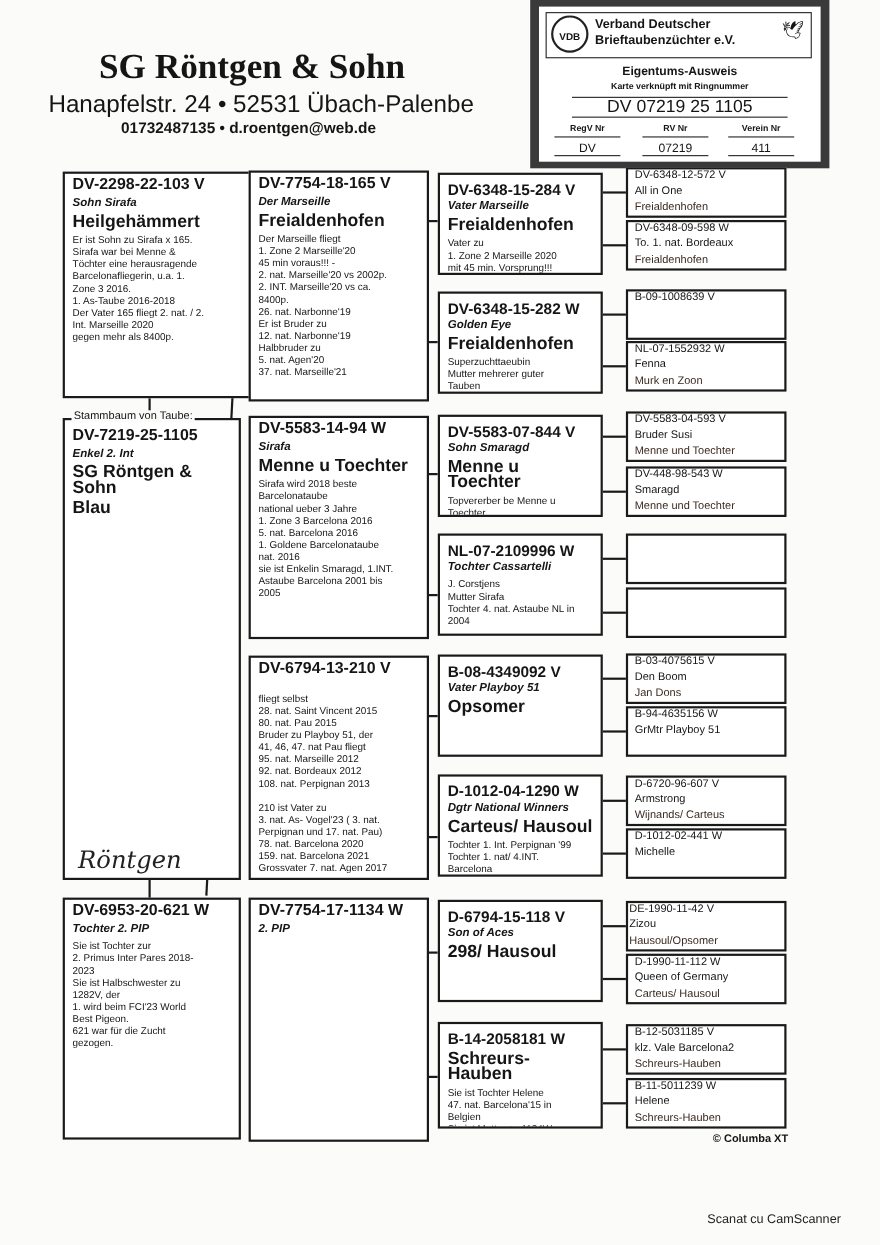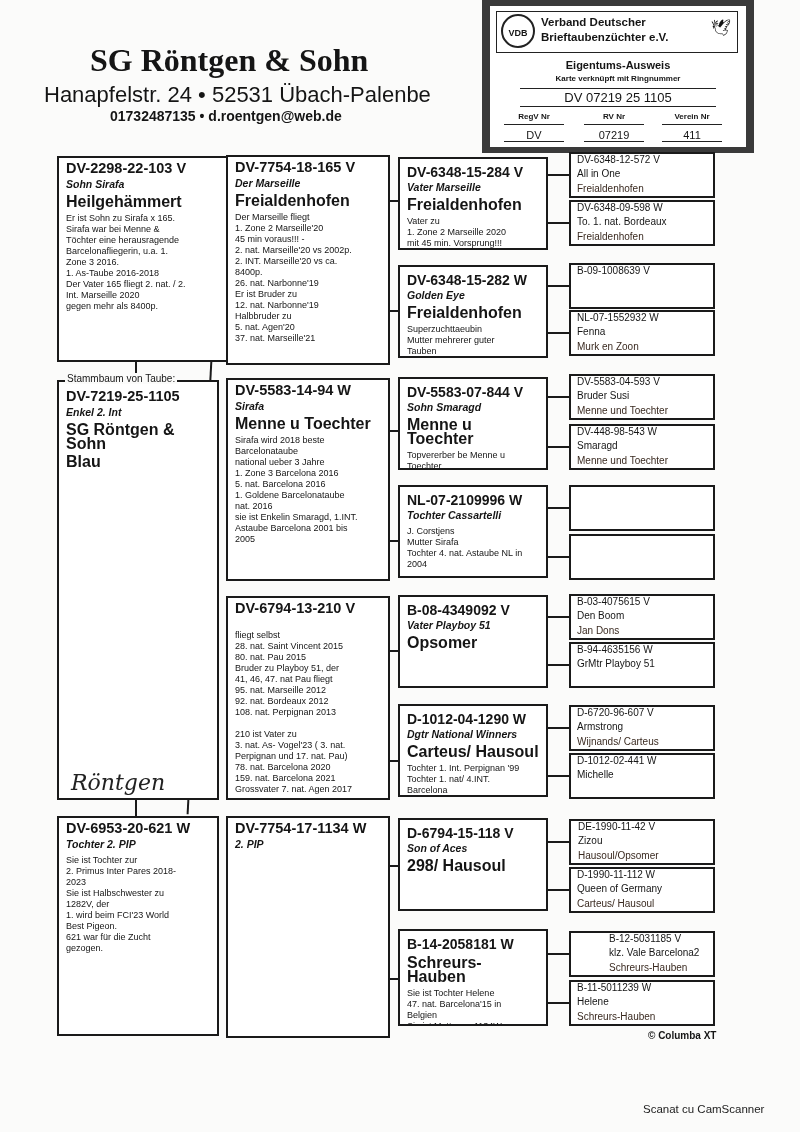--- a/index.html
+++ b/index.html
@@ -11,21 +11,21 @@
   .contact { font-weight:bold; font-size:14px; left:110px; top:108px; }
   
   .card { left:482px; top:0; width:272px; height:153px; background:#3a3a3a; padding:6px 8px; box-sizing:border-box; }
   .card-inner { background:#fff; width:100%; height:100%; position:relative; }
   .card-head { position:absolute; left:6px; top:5px; right:8px; height:40px; border:1.5px solid #222; }
   .card-logo { position:absolute; left:4px; top:2px; width:34px; height:34px; border:2px solid #222; border-radius:50%; font-size:9px; font-weight:bold; text-align:center; line-height:34px; box-sizing:border-box; }
   .card-org { position:absolute; left:44px; top:3px; font-weight:bold; font-size:11.5px; line-height:15px; }
   .card-bird { position:absolute; right:6px; top:6px; font-size:16px; }
   .card-t1 { position:absolute; left:0; right:0; top:53px; text-align:center; font-weight:bold; font-size:11px; }
   .card-t2 { position:absolute; left:0; right:0; top:68px; text-align:center; font-weight:bold; font-size:8px; }
-  .card-ring { position:absolute; left:30px; right:30px; top:82px; border-top:1.5px solid #222; border-bottom:1.5px solid #222; text-align:center; font-size:13px; line-height:17px; }
+  .card-ring { position:absolute; left:30px; right:30px; top:82px; border-top:1.5px solid #222; border-bottom:1.5px solid #222; text-align:center; font-size:16px; line-height:17px; }
   .card-col { position:absolute; top:106px; width:60px; text-align:center; }
   .card-col .lbl { font-weight:bold; font-size:8px; border-bottom:1.5px solid #222; padding-bottom:3px; }
   .card-col .val { font-size:11px; border-bottom:1.5px solid #222; margin-top:4px; }
   
   .ring { font-weight:bold; font-size:14px; line-height:16px; }
   .ring-lg { font-weight:bold; font-size:14.5px; line-height:17px; }
   .nick { font-weight:bold; font-style:italic; font-size:10.5px; line-height:14px; }
   .breeder { font-weight:bold; font-size:16px; line-height:14px; margin-top:4px; }
   .notes { font-size:9px; line-height:11px; margin-top:4px; white-space:pre-line; }
   .small-box .ring { font-size:10px; font-weight:normal; line-height:12px; }
@@ -358,36 +358,36 @@
     <div class="line" style="left: 548px; top: 727px; width: 21px; height: 1.5px;"></div>
     <div class="box small-box" style="left: 569px; top: 753px; width: 146px; height: 46px;">
       <div class="inner" style="padding:0 6px">
         <div class="ring">D-1012-02-441 W</div>
         <div class="l2">Michelle</div>
         <div class="l3"></div>
       </div>
     </div>
     <div class="line" style="left: 548px; top: 775px; width: 21px; height: 1.5px;"></div>
     <div class="box small-box" style="left: 569px; top: 819px; width: 146px; height: 46px;">
-      <div class="inner" style="padding:0 7px">
+      <div class="inner" style="padding:0 1px">
         <div class="ring">DE-1990-11-42 V</div>
         <div class="l2">Zizou</div>
         <div class="l3">Hausoul/Opsomer</div>
       </div>
     </div>
     <div class="line" style="left: 548px; top: 841px; width: 21px; height: 1.5px;"></div>
     <div class="box small-box" style="left: 569px; top: 867px; width: 146px; height: 46px;">
       <div class="inner" style="padding:0 6px">
         <div class="ring">D-1990-11-112 W</div>
         <div class="l2">Queen of Germany</div>
         <div class="l3">Carteus/ Hausoul</div>
       </div>
     </div>
     <div class="line" style="left: 548px; top: 889px; width: 21px; height: 1.5px;"></div>
-    <div class="box small-box" style="left: 569px; top: 931px; width: 146px; height: 46px; padding-left: 32px;">
+    <div class="box small-box" style="left: 569px; top: 931px; width: 146px; height: 46px;">
       <div class="inner" style="padding:0 6px">
         <div class="ring">B-12-5031185 V</div>
         <div class="l2">klz. Vale Barcelona2</div>
         <div class="l3">Schreurs-Hauben</div>
       </div>
     </div>
     <div class="line" style="left: 548px; top: 953px; width: 21px; height: 1.5px;"></div>
     <div class="box small-box" style="left: 569px; top: 980px; width: 146px; height: 46px;">
       <div class="inner" style="padding:0 6px">
         <div class="ring">B-11-5011239 W</div>

